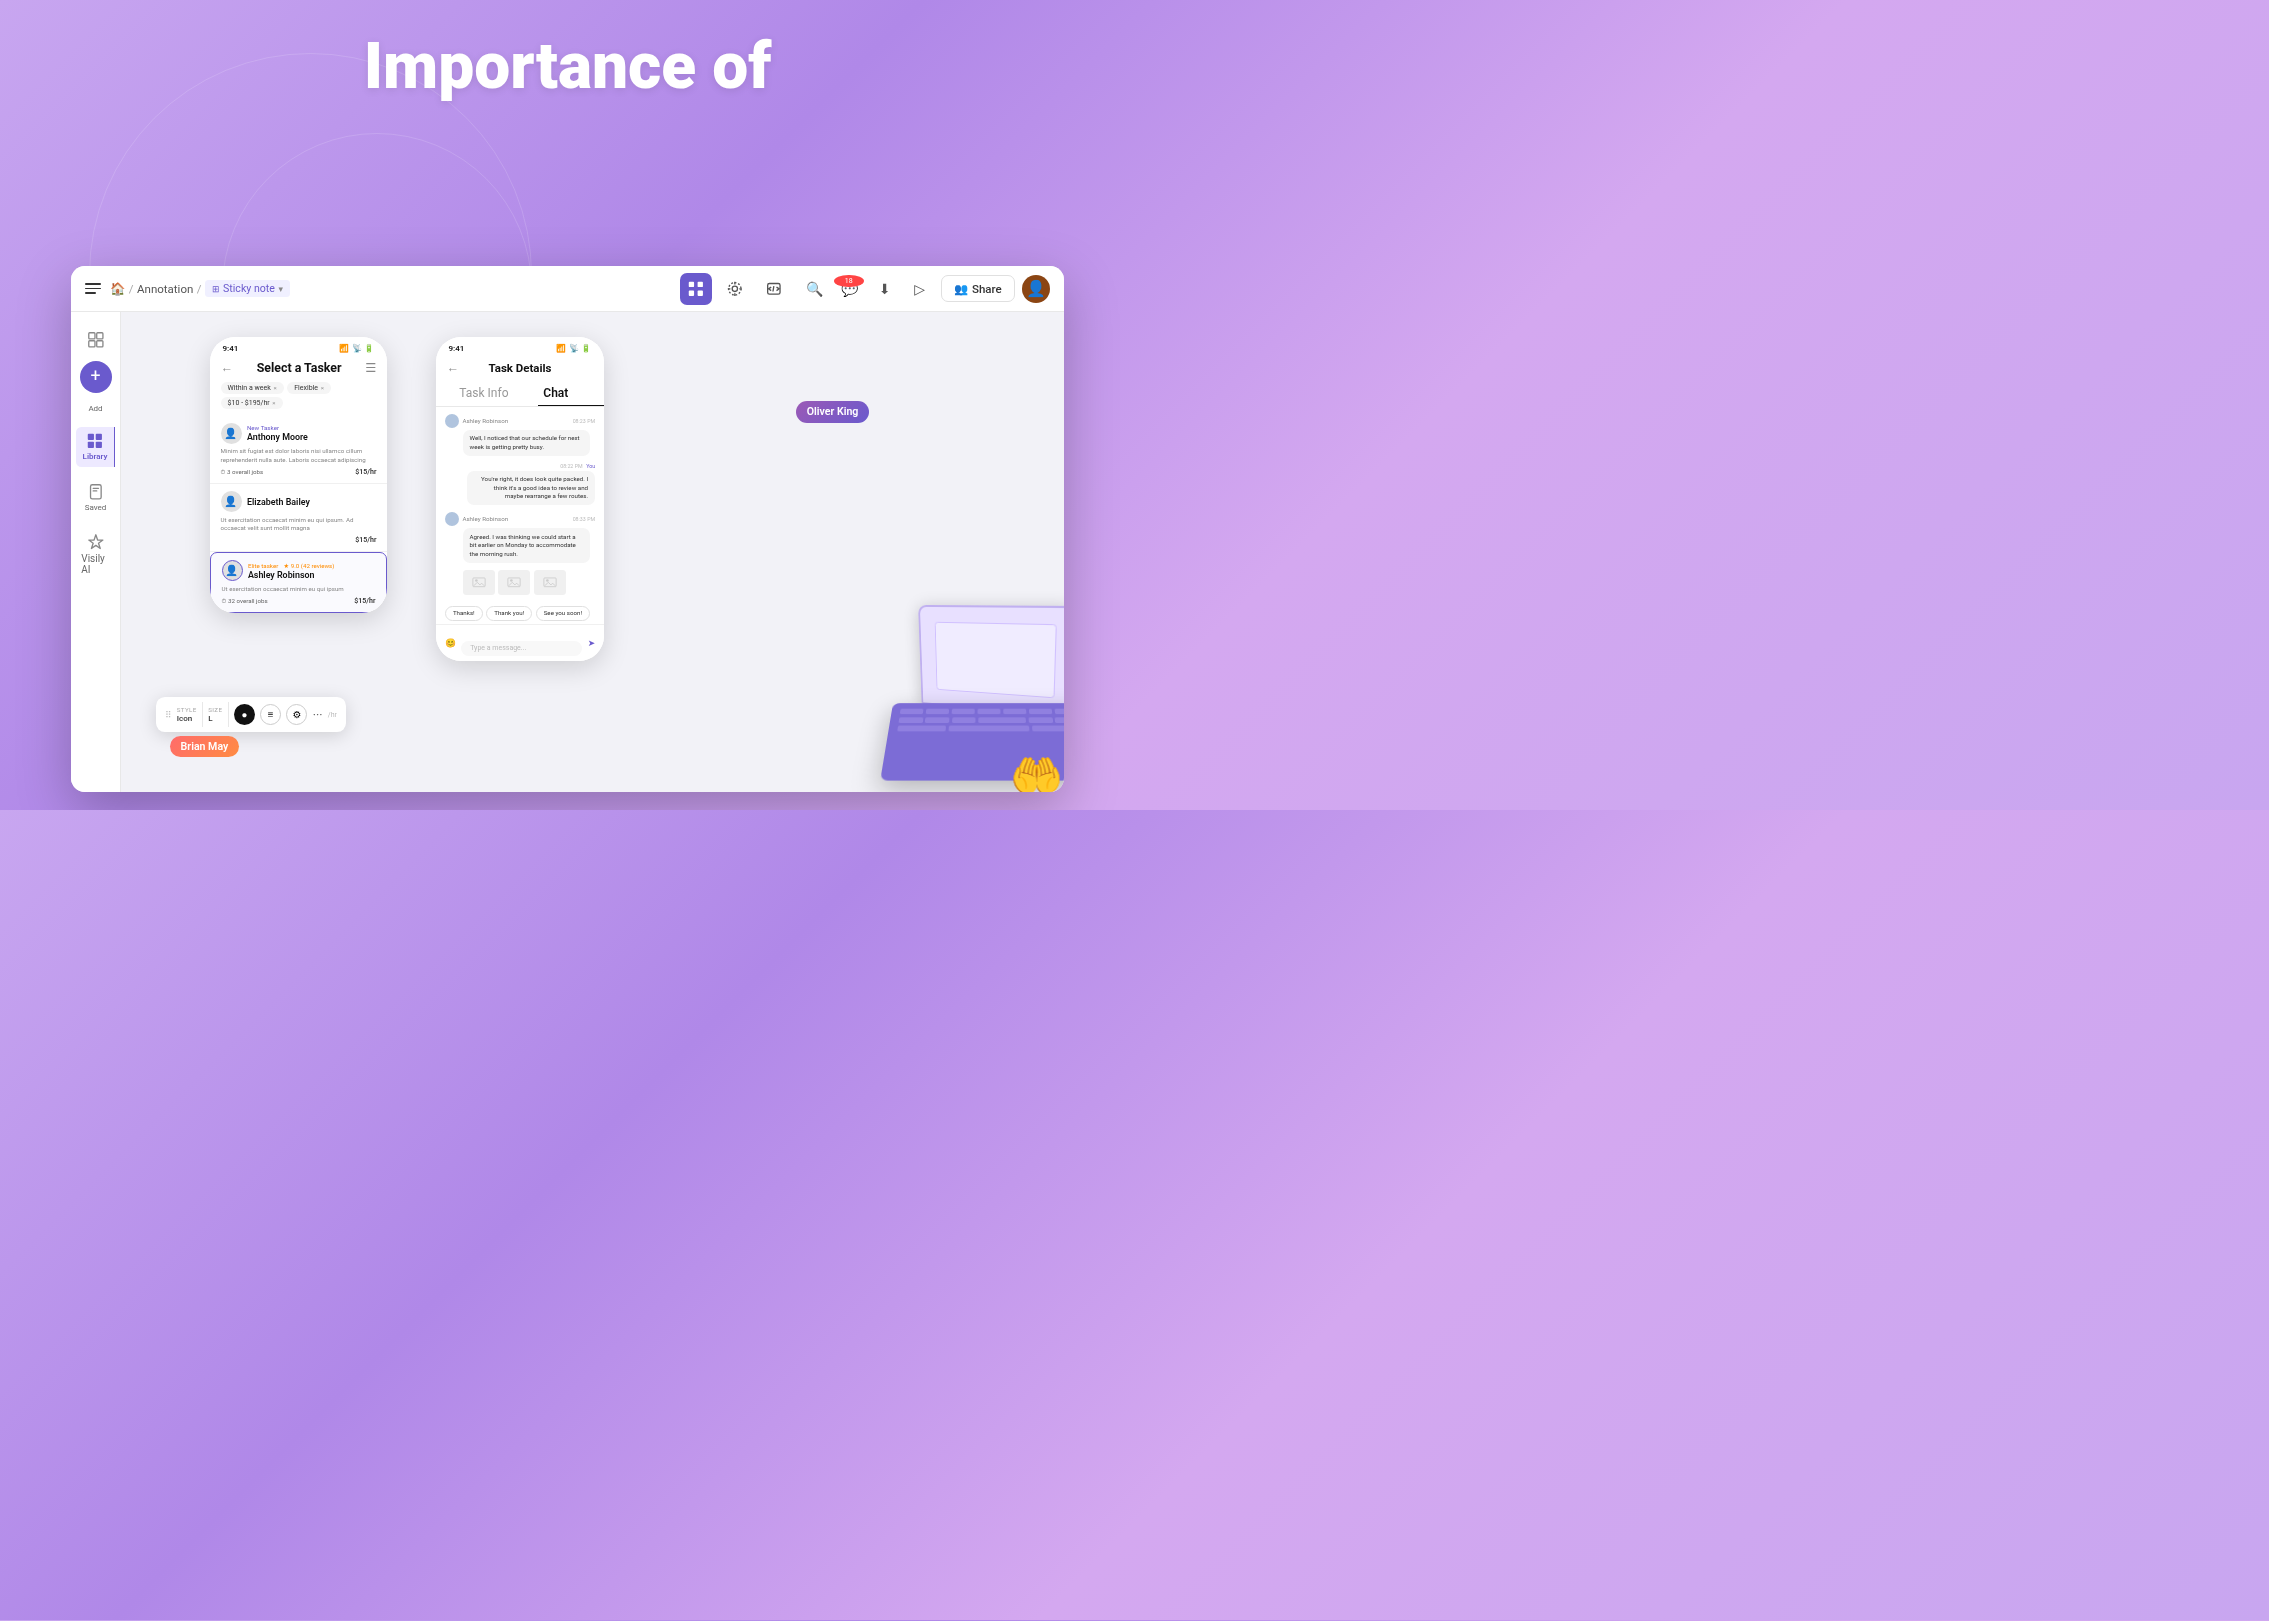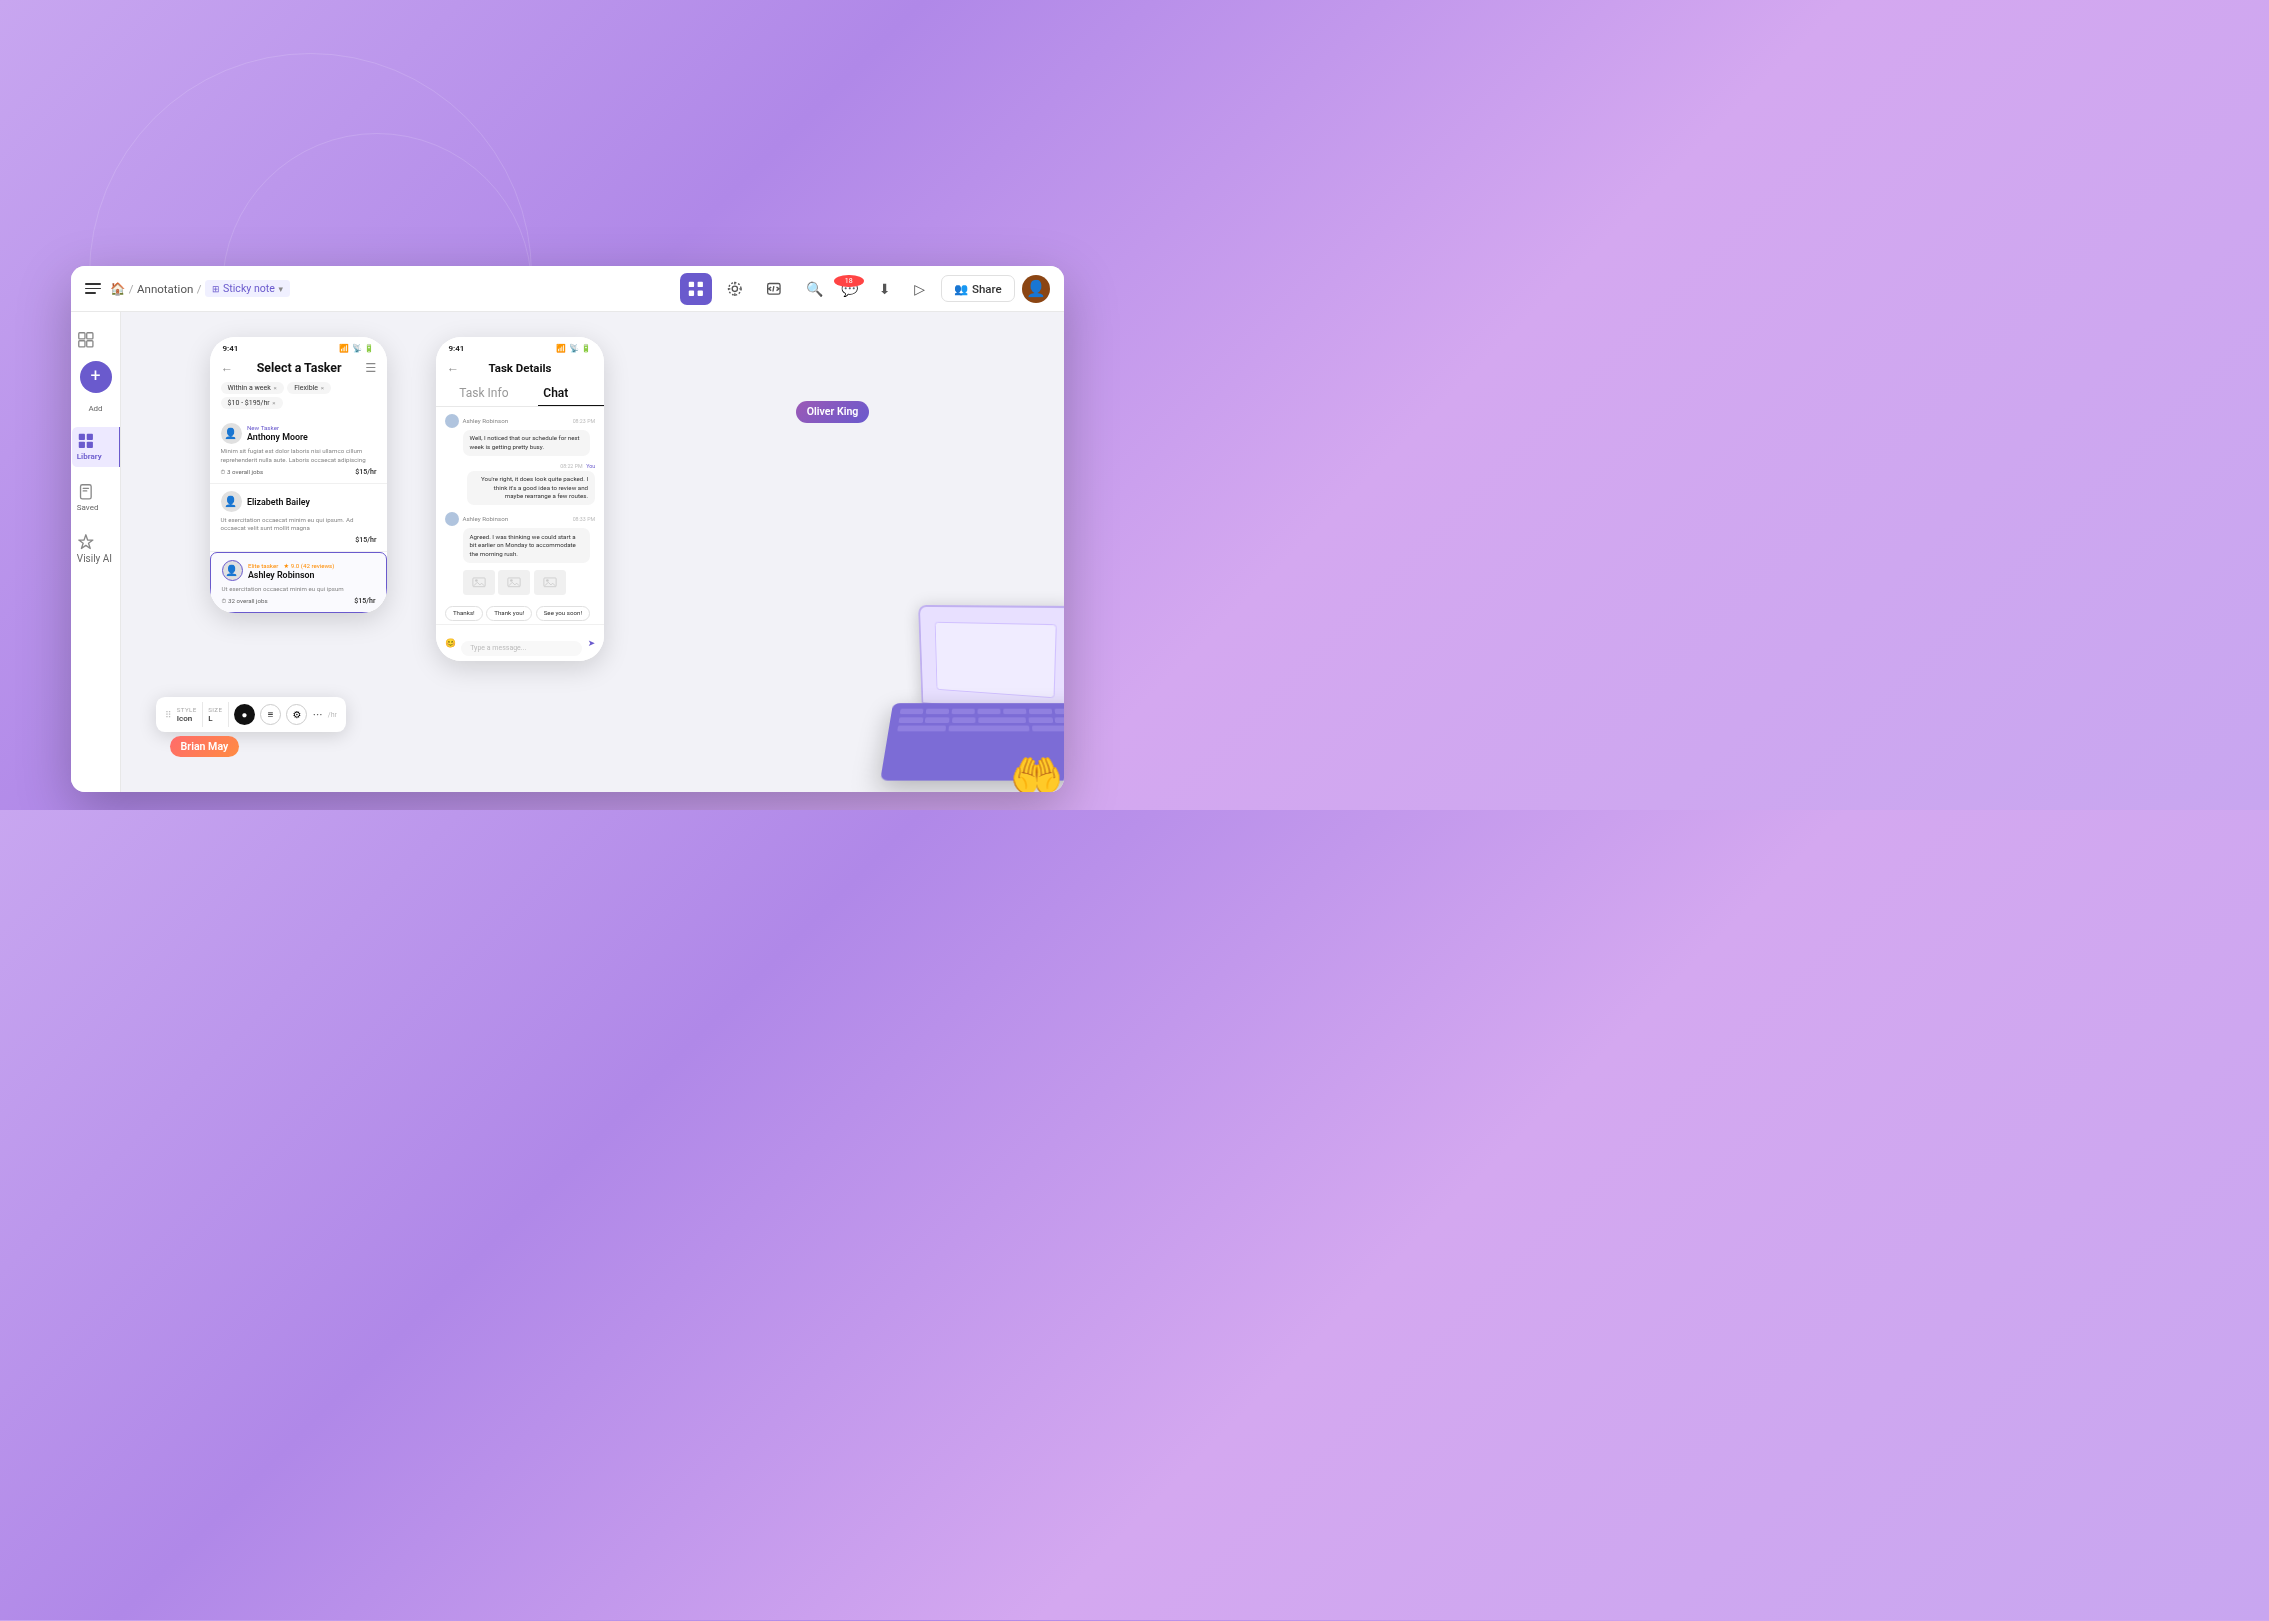--- a/index.html
+++ b/index.html
@@ -132,21 +132,21 @@
       width: 50px;
       background: white;
       border-right: 0.9px solid #e8e8e8;
       display: flex;
       flex-direction: column;
       align-items: center;
       padding: 14px 0;
       gap: 7px;
     }
     .sidebar-item {
-      width: 48px; display: flex; flex-direction: column; align-items: flex-start;
+      width: 39px; display: flex; flex-direction: column; align-items: center;
       gap: 2.7px; padding: 5.3px; border-radius: 7px; cursor: pointer;
       font-size: 8.9px; color: #666;
     }
     .sidebar-item.active { background: #ede9ff; color: #6a5acd; border-right: 1.8px solid #6a5acd; border-radius: 5.3px 0 0 5.3px; }
     .sidebar-item svg { width: 17.7px; height: 17.7px; }
     .add-btn {
       width: 32px; height: 32px; background: #6a5acd; border-radius: 50%;
       display: flex; align-items: center; justify-content: center;
       color: white; font-size: 17.7px; cursor: pointer; margin-bottom: 3.5px;
     }
@@ -334,21 +334,21 @@
     .chevron { font-size: 8.9px; color: #888; }
   </style>
 </head>
 <body>
 
 <div class="bg-circle bg-circle-1"></div>
 <div class="bg-circle bg-circle-2"></div>
 
 <div class="hero-title">
   <h1>
-    <br>
+    <span>Importance of</span><br>
   </h1>
 </div>
 
 <div class="browser-window">
 
   <div class="browser-toolbar">
     <div class="toolbar-left">
 
       <div class="hamburger-icon">
         <span></span>

